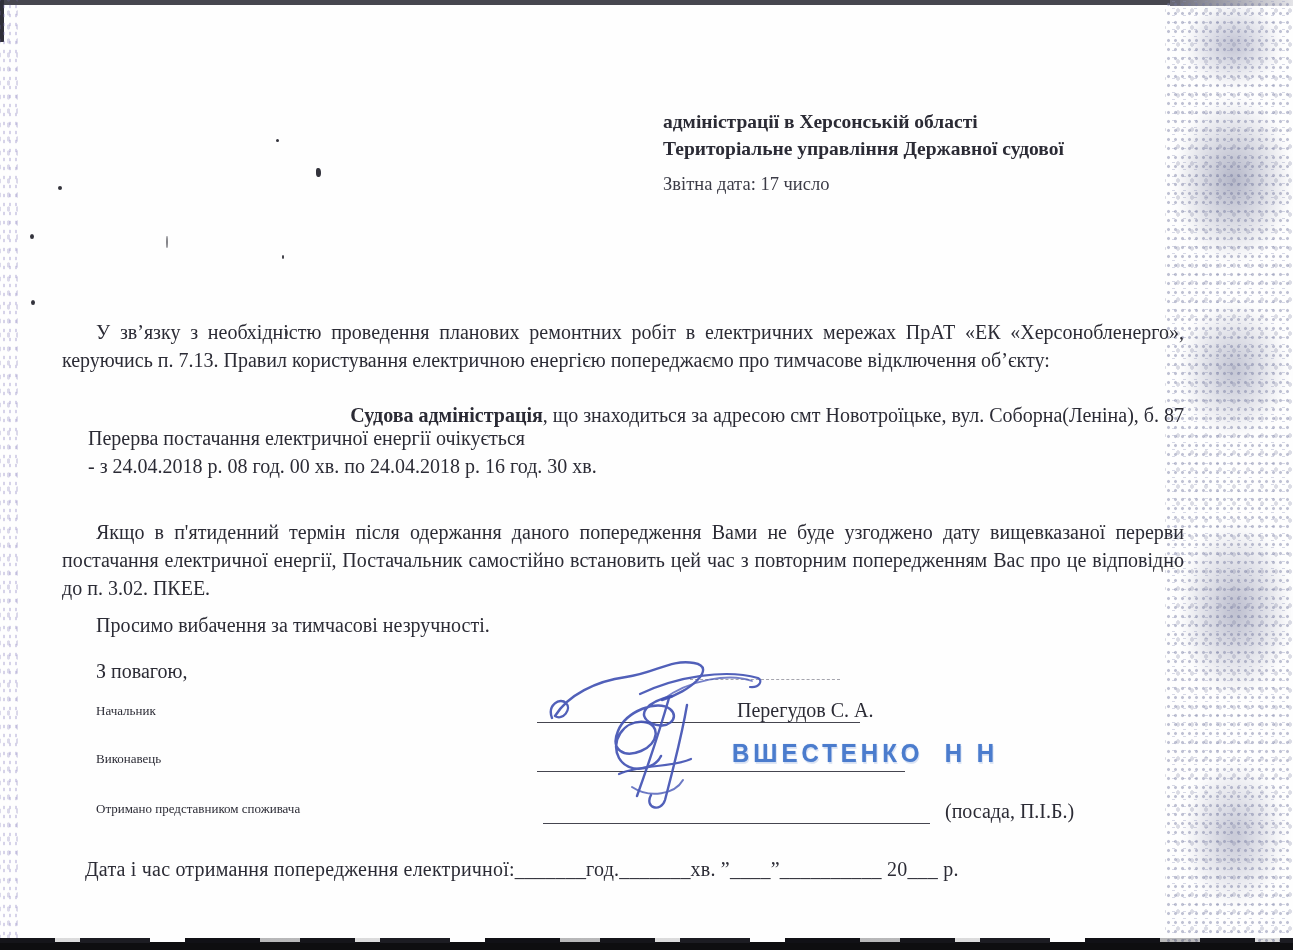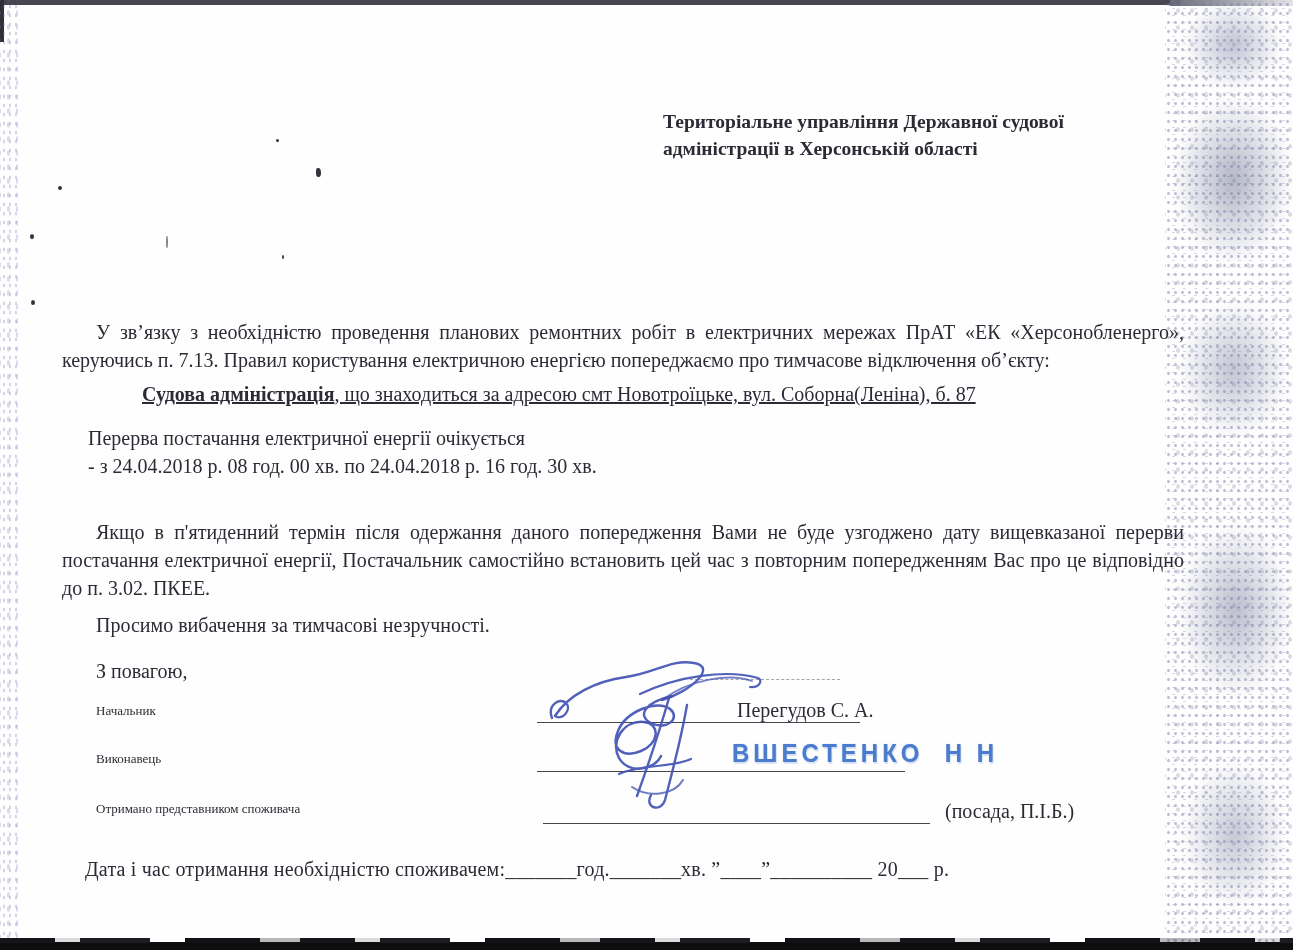--- a/index.html
+++ b/index.html
@@ -58,21 +58,21 @@
   
   .header-block{position:absolute;left:663px;top:108px;width:560px;font-weight:700;font-size:19.5px;line-height:27px;}
   .header-address{margin-top:4px;font-size:20px;}
   .header-date{margin-top:9px;font-weight:400;font-size:18.5px;color:#3c3c47;}
   .doc-title{
     position:absolute;left:0;top:243px;width:1245px;
     text-align:center;font-weight:700;font-size:28px;letter-spacing:.5px;
   }
   .para{position:absolute;left:62px;width:1122px;font-size:20px;line-height:28px;text-align:justify;}
   .para-1{top:318px;text-indent:34px;}
-  .object-line{position:absolute;left:62px;top:383px;width:1122px;font-size:20px;text-indent:80px;text-align:left;text-decoration:underline;}
+  .object-line{position:absolute;left:62px;top:404px;width:1122px;font-size:20px;text-indent:80px;text-align:right;}
   .outage{position:absolute;left:62px;top:424px;width:800px;font-size:20px;line-height:28px;margin-left:26px;}
   .para-2{top:518px;text-indent:34px;}
   .apology{position:absolute;left:96px;top:614px;font-size:20px;}
   .regards{position:absolute;left:96px;top:660px;font-size:20px;}
   .sig-label{position:absolute;left:96px;font-size:13px;}
   .lbl-chief{top:703px;}
   .lbl-executor{top:751px;}
   .lbl-received{top:801px;}
   .sig-line{position:absolute;border-bottom:1.6px solid var(--line);height:0;}
   .line-chief{left:537px;top:722px;width:323px;}
@@ -113,22 +113,23 @@
   <div class="speck" style="left:276px;top:139px;width:3px;height:3px;"></div>
   <div class="speck" style="left:316px;top:168px;width:5px;height:9px;border-radius:40% 60% 50% 50%;"></div>
   <div class="speck" style="left:58px;top:186px;width:4px;height:4px;"></div>
   <div class="speck" style="left:30px;top:234px;width:4px;height:5px;"></div>
   <div class="speck" style="left:31px;top:300px;width:4px;height:5px;"></div>
   <div class="speck" style="left:282px;top:255px;width:2px;height:4px;"></div>
   <div class="speck" style="left:285px;top:330px;width:3px;height:6px;opacity:.7;"></div>
   <div class="speck" style="left:166px;top:236px;width:1.5px;height:12px;opacity:.6;"></div>
 
   <div class="header-block">
+    <div>адміністрації в Херсонській області</div>
     <div>Територіальне управління Державної судової</div>
-    <div>адміністрації в Херсонській області</div>
+    <div class="header-date">Звітна дата:  17 число</div>
   </div>
 
 
   <div class="para para-1">У зв’язку з необхідністю проведення планових ремонтних робіт в електричних мережах ПрАТ «ЕК «Херсонобленерго», керуючись п. 7.13. Правил користування електричною енергією попереджаємо про тимчасове відключення об’єкту:</div>
 
   <div class="object-line"><span style="font-weight:700;">Судова адміністрація</span><span>, що знаходиться за адресою смт Новотроїцьке, вул. Соборна(Леніна), б. 87</span></div>
 
   <div class="outage">
     <div>Перерва постачання електричної енергії очікується</div>
     <div>- з 24.04.2018 р. 08 год. 00 хв. по 24.04.2018 р. 16 год. 30 хв.</div>
@@ -162,15 +163,15 @@
       <path d="M167,53 C161,88 153,117 145,148 C141,161 124,156 131,143" stroke-width="2.4"></path>
       <path d="M99,122 C121,112 152,116 171,107" stroke-width="2.2"></path>
       <path d="M112,135 C130,147 155,142 163,128" stroke-width="2" opacity="0.85"></path>
     </g>
   </svg>
 
   <div class="sig-label lbl-received">Отримано представником споживача</div>
   <div class="sig-line line-received"></div>
   <div class="received-note">(посада, П.І.Б.)</div>
 
-  <div class="datetime-line">Дата і час отримання необхідністю споживачем:_______год._______хв. ”____”__________ 20___ р.</div>
+  <div class="datetime-line">Дата і час отримання попередження електричної:_______год._______хв. ”____”__________ 20___ р.</div>
 
 </div>
 
 </body></html>

